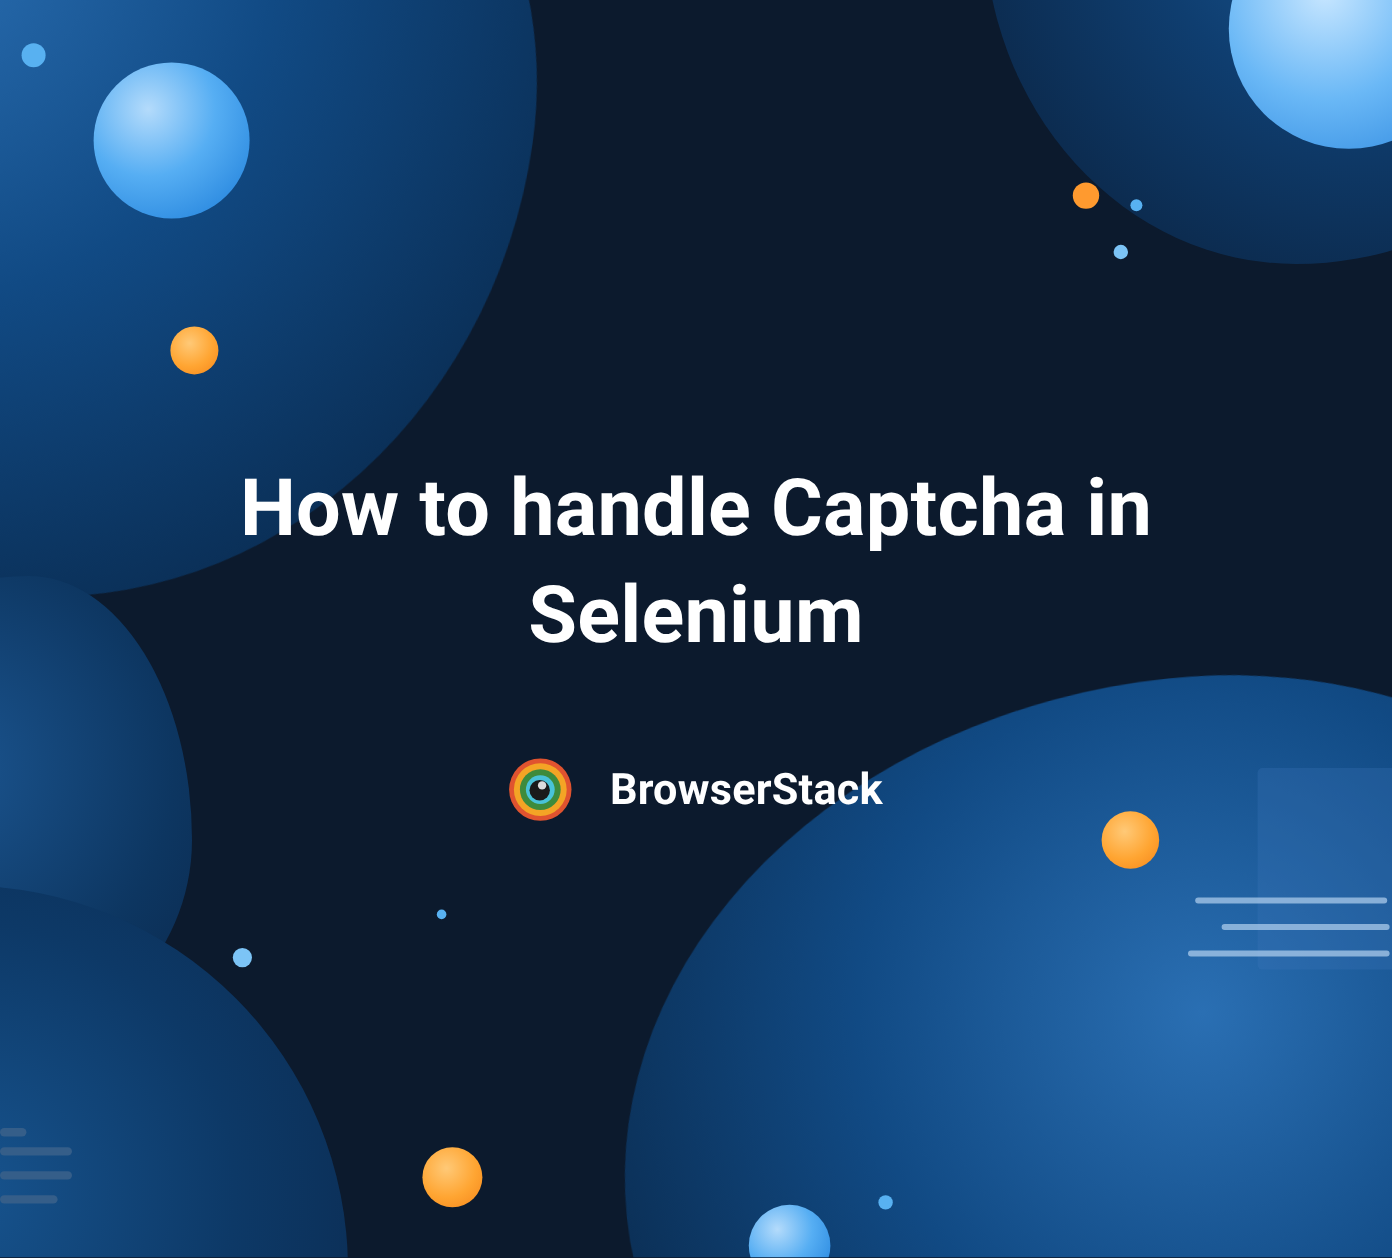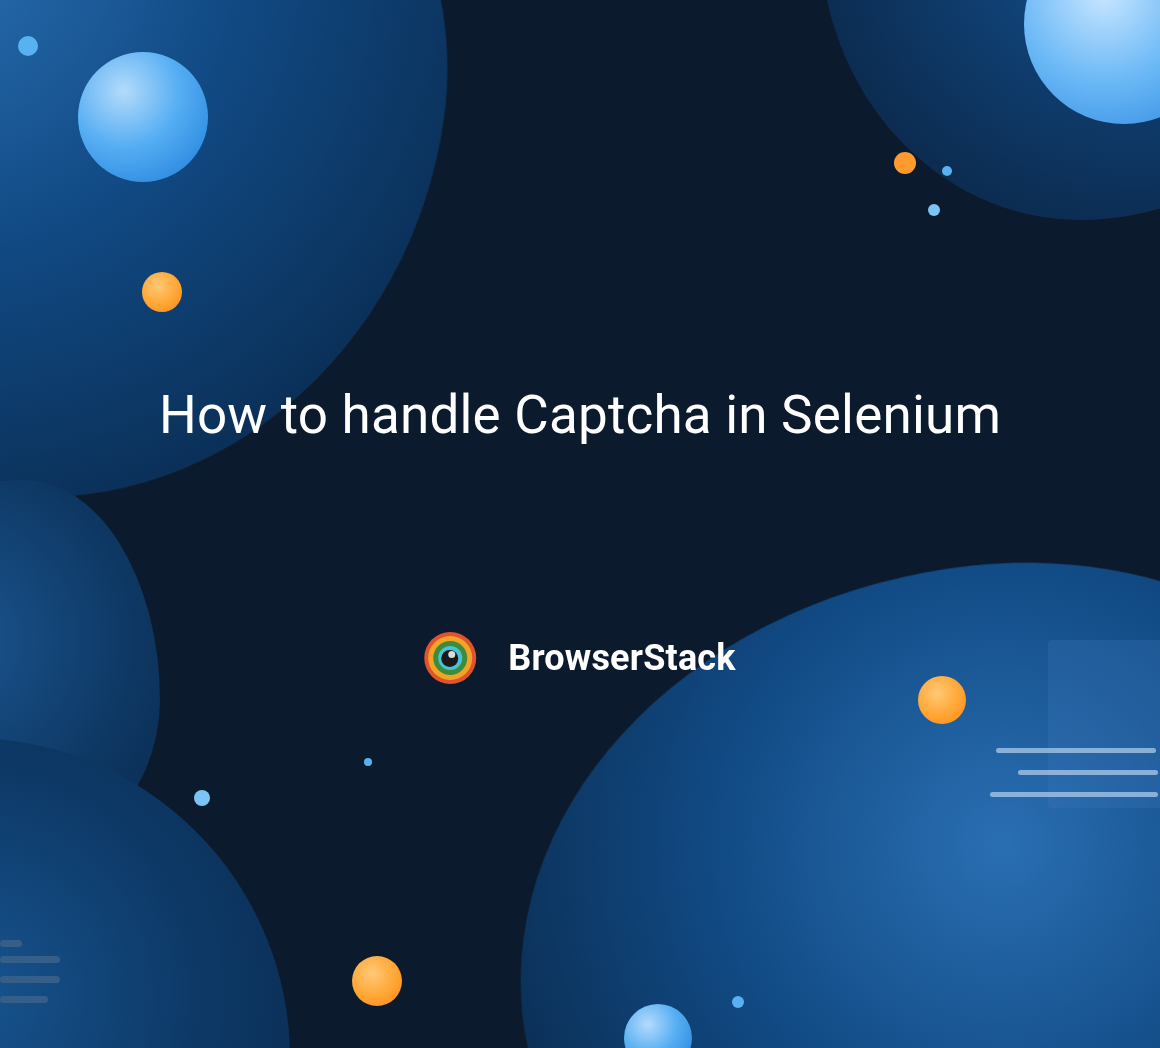--- a/index.html
+++ b/index.html
@@ -104,22 +104,22 @@
   .title-wrap {
     position: absolute;
     top: 380px;
     left: 0;
     width: 100%;
     text-align: center;
     padding: 0 110px;
   }
   .title {
     color: #ffffff;
-    font-weight: 400;
-    font-size: 53px;
+    font-weight: 700;
+    font-size: 66px;
     line-height: 1.35;
     letter-spacing: 0.2px;
   }
 
   
   .brand {
     position: absolute;
     top: 632px;
     left: 50%;
     transform: translateX(-50%);

